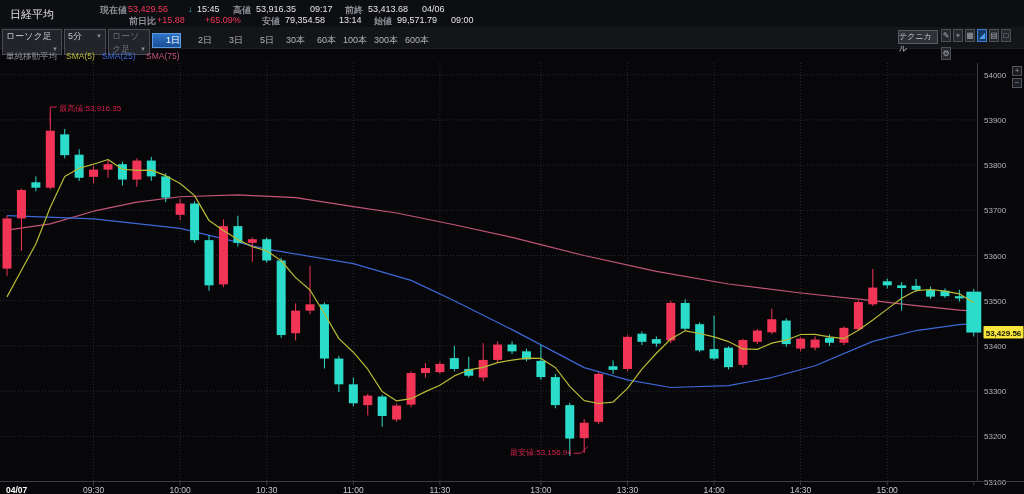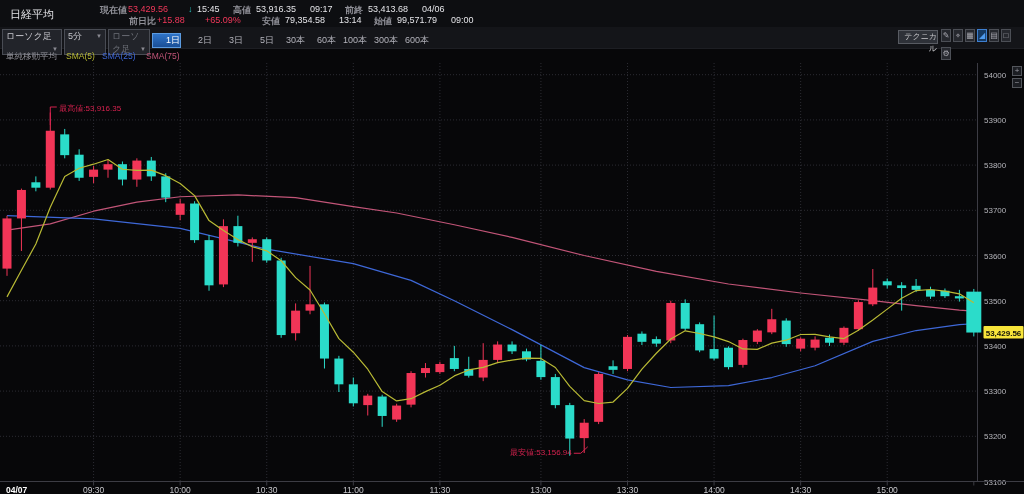--- a/index.html
+++ b/index.html
@@ -18,21 +18,21 @@
   .dd{position:absolute;top:2px;height:26px;background:#22242a;border:1px solid #494c54;box-sizing:border-box;
       font-size:9px;color:#c6c6cc;line-height:13px;padding:0 3px;}
   .dd .caret{float:right;font-size:6px;color:#8a8a92;line-height:13px;margin-left:3px;}
   .dd.dim{color:#6b6e76;}
   #range-buttons{position:absolute;left:152px;top:2px;height:15px;}
   .rbtn{display:inline-block;width:29px;height:15px;margin-right:2px;font-size:9px;color:#b4b4bc;
         text-align:right;line-height:15px;cursor:default;}
   .rbtn.sel{background:linear-gradient(#2f74c8,#1a4f96);border:1px solid #5b9be0;box-sizing:border-box;
         color:#fff;line-height:13px;}
   #tech-button{position:absolute;left:898px;top:3px;width:40px;height:14px;background:#2e3138;border:1px solid #585b62;
-        box-sizing:border-box;font-size:8px;color:#c8c8cc;text-align:right;line-height:12px;}
+        box-sizing:border-box;font-size:8px;color:#c8c8cc;text-align:left;line-height:12px;}
   #icon-row{position:absolute;left:941px;top:2px;height:15px;}
   .tico{display:inline-block;width:10px;height:13px;margin-right:2px;background:#26282e;border:1px solid #4c4f56;
         box-sizing:border-box;font-size:8px;color:#a8a8b0;text-align:center;line-height:11px;vertical-align:top;}
   .tico.active{background:#163a63;border-color:#3e7fd0;color:#4f9bee;}
   
   #legend{position:absolute;left:0;top:48px;width:1024px;height:15px;}
   .lg{position:absolute;top:3px;font-size:8.5px;}
   
   #chart-svg{position:absolute;left:0;top:63px;}
   

